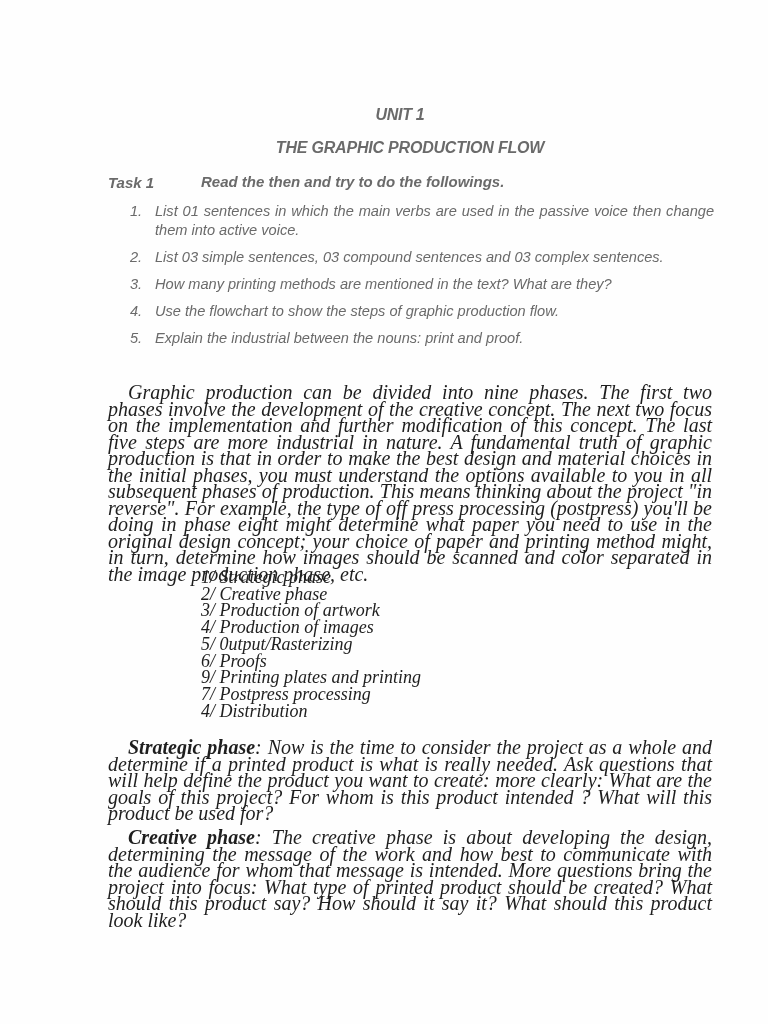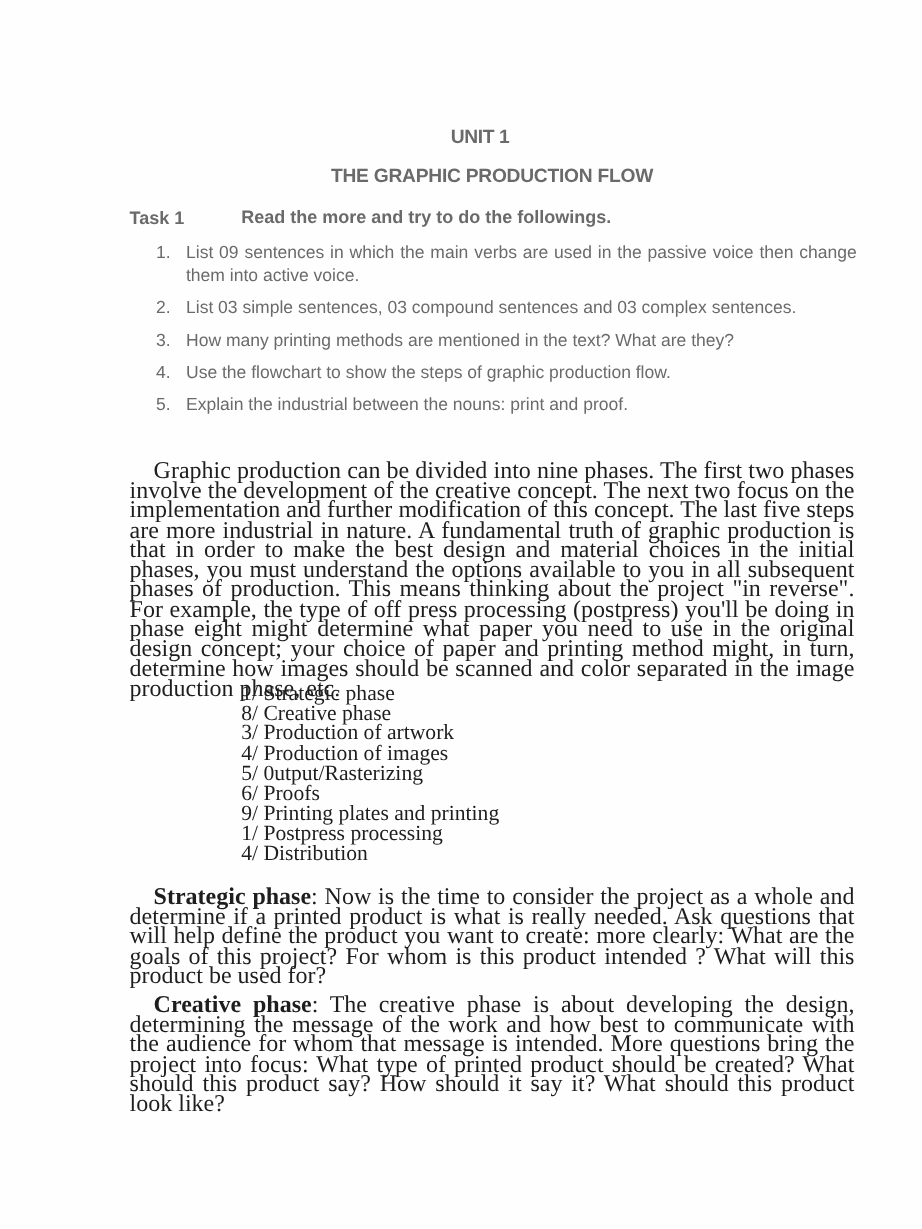--- a/index.html
+++ b/index.html
@@ -1,18 +1,18 @@
 <!DOCTYPE html>
 <html><head>
   <meta charset="utf-8">
   <style>
     * { margin: 0; padding: 0; box-sizing: border-box; }
     html, body { width: 768px; height: 1024px; background: #ffffff; overflow: hidden; }
     body { position: relative; }
-    .page { position: absolute; left: 0; top: 0; width: 768px; height: 1024px; background: #fefefe; }
+    .page { position: absolute; left: 0; top: 0; width: 768px; height: 1024px; background: #fefefe; font-style: italic; }
 
     .sans { font-family: "Liberation Sans", sans-serif; color: #6a6a6a; }
     .serif { font-family: "Liberation Serif", serif; color: #1e1e1e; }
 
     .unit-title {
       position: absolute; left: 0; width: 800px; top: 106px;
       text-align: center; font-size: 16px; font-weight: bold; letter-spacing: -0.3px;
     }
     .main-title {
       position: absolute; left: 0; width: 820px; top: 139px;
@@ -45,27 +45,27 @@
 </head>
 <body>
 
 <div class="page">
 
   <div class="unit-title sans">UNIT 1</div>
   <div class="main-title sans">THE  GRAPHIC PRODUCTION FLOW</div>
 
   <div class="task-row sans">
     <span class="task-label">Task 1</span>
-    <span class="task-instr">Read the more and try to do the followings.</span>
+    <span class="task-instr">Read the then and try to do the followings.</span>
   </div>
 
   <div class="questions sans">
     <div class="q-item">
       <span class="q-num">1.</span>
-      <span class="q-text">List 09 sentences in which the main verbs are used in the passive voice then change them into active voice.</span>
+      <span class="q-text">List 01 sentences in which the main verbs are used in the passive voice then change them into active voice.</span>
     </div>
     <div class="q-item">
       <span class="q-num">2.</span>
       <span class="q-text">List 03 simple sentences, 03 compound sentences and 03 complex sentences.</span>
     </div>
     <div class="q-item">
       <span class="q-num">3.</span>
       <span class="q-text">How many printing methods are mentioned in the text? What are they?</span>
     </div>
     <div class="q-item">
@@ -75,27 +75,27 @@
     <div class="q-item">
       <span class="q-num">5.</span>
       <span class="q-text">Explain the industrial between the nouns: print and proof.</span>
     </div>
   </div>
 
   <p class="body-text intro serif">Graphic production can be divided into nine phases. The first two phases involve the development of the creative concept. The next two focus on the implementation and further modification of this concept. The last five steps are more industrial in nature.  A fundamental truth of graphic production is that in order to make the best design and material choices in the initial phases, you must understand the options available to you in all subsequent phases of production. This means thinking about the project "in reverse". For example, the type of off press processing (postpress) you'll be doing in phase eight might determine what paper you need to use in the original design concept; your choice of paper and printing method might, in turn, determine how images should be scanned and color separated in the image production phase, etc.</p>
 
   <div class="phases serif">
     <div class="phase-item">1/ Strategic  phase</div>
-    <div class="phase-item">8/  Creative  phase</div>
+    <div class="phase-item">2/  Creative  phase</div>
     <div class="phase-item">3/  Production of artwork</div>
     <div class="phase-item">4/  Production of images</div>
     <div class="phase-item">5/ 0utput/Rasterizing</div>
     <div class="phase-item">6/  Proofs</div>
     <div class="phase-item">9/ Printing  plates  and printing</div>
-    <div class="phase-item">1/ Postpress  processing</div>
+    <div class="phase-item">7/ Postpress  processing</div>
     <div class="phase-item">4/ Distribution</div>
   </div>
 
   <p class="body-text strategic serif"><b>Strategic phase</b><span>: Now is the time to consider the project as a whole and determine  if a printed product is what is really needed. Ask questions that will help define the product you want to create: more clearly: What are the goals of this project? For whom is this product intended ? What will this product be used for?</span></p>
 
   <p class="body-text creative serif"><b>Creative phase</b><span>: The creative phase is about developing the design, determining the message of the work and how best to communicate with the audience for whom that message is intended. More questions bring the project into focus: What type of printed product should be created? What should this product say?  How should it say it? What should this product look like?</span></p>
 
 </div>
 
 </body></html>

